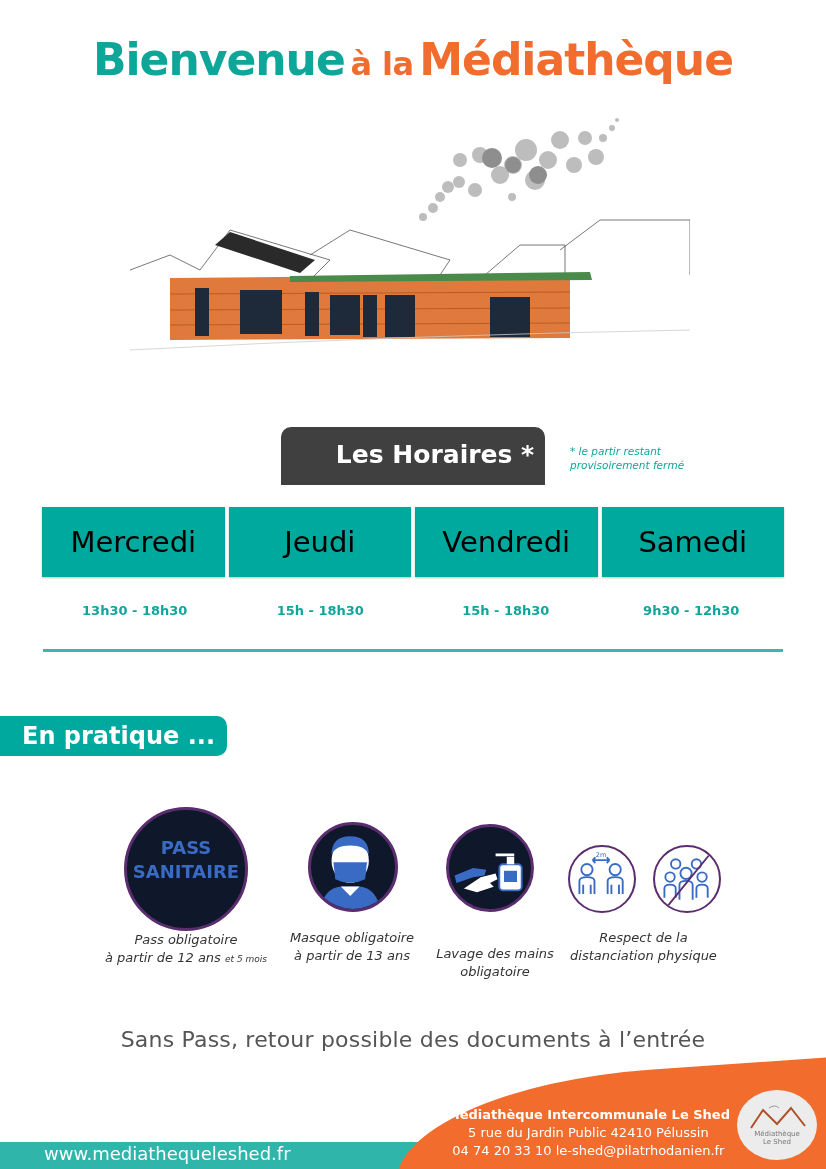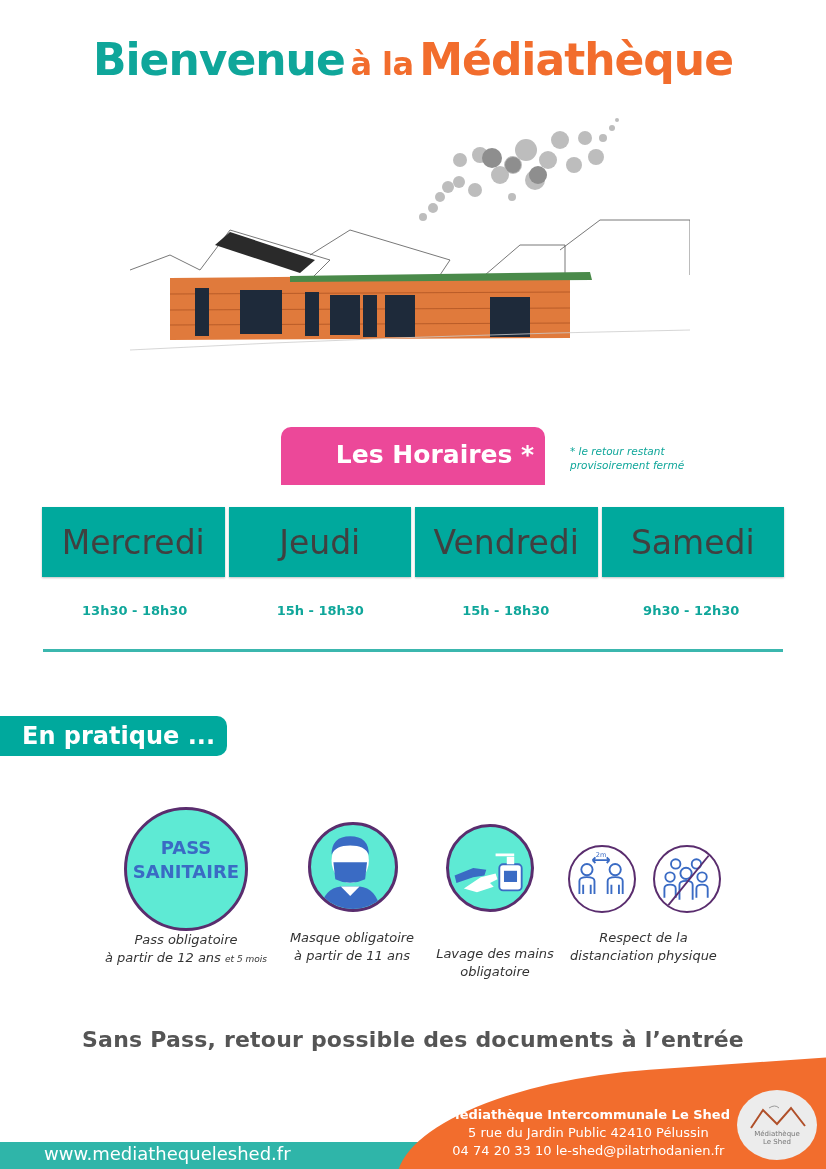--- a/index.html
+++ b/index.html
@@ -6,45 +6,45 @@
   html, body { width: 826px; height: 1169px; background: #ffffff; overflow: hidden; }
   body { position: relative; font-family: "DejaVu Sans", "Liberation Sans", sans-serif; }
 
   .title { position: absolute; top: 34px; left: 0; width: 826px; text-align: center; font-weight: bold; white-space: nowrap; }
   .title .t1 { color: #0fa69a; font-size: 44px; letter-spacing: -1px; margin-top: 42px; }
   .title .t2 { color: #f26d2d; font-size: 32px; letter-spacing: -0.5px; }
   .title .t3 { color: #f26d2d; font-size: 44px; letter-spacing: -1px; }
 
   .illustration { position: absolute; left: 130px; top: 110px; width: 560px; height: 280px; }
 
-  .hours-tab { position: absolute; left: 281px; top: 427px; width: 264px; height: 58px; background: #ec4899;
+  .hours-tab { position: absolute; left: 281px; top: 427px; width: 264px; height: 58px; background: #404040;
                border-radius: 10px 10px 0 0; color: #fff; font-weight: bold; font-size: 25px; text-align: center; line-height: 56px; padding-left: 44px; }
   .hours-note { position: absolute; left: 570px; top: 444px; color: #0fa69a; font-style: italic; font-size: 10.5px; line-height: 14px; }
 
   .day-row { position: absolute; top: 489px; left: 42px; width: 742px; height: 88px; display: flex; gap: 4px; }
-  .day { flex: 1; background: #00a99d; color: #404040; font-size: 33px; display: flex; align-items: center; justify-content: center;
+  .day { flex: 1; background: #00a99d; color: #000000; font-size: 29px; display: flex; align-items: center; justify-content: center;
          box-shadow: 0 1px 2px rgba(0,0,0,0.25); margin-top: 18px; }
   .time-row { position: absolute; top: 603px; left: 42px; width: 742px; display: flex; }
   .time { flex: 1; text-align: center; color: #0fa69a; font-size: 13px; font-weight: bold; }
   .hours-rule { position: absolute; top: 649px; left: 43px; width: 740px; height: 3px; background: #3bb7ae; }
 
   .pratique { position: absolute; top: 716px; left: 0; width: 227px; height: 40px; background: #00a99d;
               border-radius: 0 10px 10px 0; color: #fff; font-weight: bold; font-size: 24px; line-height: 40px; padding-left: 22px; }
 
-  .icon-circle { position: absolute; border-radius: 50%; background: #5eead4; border: 3px solid #5a2d6e; }
+  .icon-circle { position: absolute; border-radius: 50%; background: #0f172a; border: 3px solid #5a2d6e; }
   .pass-circle { left: 124px; top: 807px; width: 124px; height: 124px; color: #3a6bc4; font-weight: bold; font-size: 18px;
                  text-align: center; line-height: 24px; padding-top: 26px; }
   .mask-circle { left: 308px; top: 822px; width: 90px; height: 90px; overflow: hidden; }
   .wash-circle { left: 446px; top: 824px; width: 88px; height: 88px; overflow: hidden; }
   .dist-circle { position: absolute; border-radius: 50%; background: #fff; border: 2px solid #5a2d6e; width: 68px; height: 68px; overflow: hidden; }
 
   .caption { position: absolute; font-style: italic; color: #333; font-size: 13px; text-align: center; line-height: 18px; }
   .caption .small { font-size: 9px; }
 
-  .sans-pass { position: absolute; top: 1027px; left: 0; width: 826px; text-align: center; color: #555; font-size: 22px; font-weight: bold; letter-spacing: 0.2px; }
+  .sans-pass { position: absolute; top: 1027px; left: 0; width: 826px; text-align: center; color: #555; font-size: 22px; font-weight: normal; letter-spacing: 0.2px; }
 
   .footer-band { position: absolute; left: 0; top: 1142px; width: 826px; height: 27px; background: #2fb5a9; }
   .footer-url { position: absolute; left: 44px; top: 1143px; color: #fff; font-size: 18px; line-height: 22px; }
   .footer-orange { position: absolute; left: 390px; top: 1088px; width: 520px; height: 160px; background: #f26d2d; border-radius: 50% 0 0 50% / 60% 0 0 40%; transform: rotate(-4deg); transform-origin: left top; }
   .footer-info { position: absolute; right: 96px; top: 1106px; text-align: center; color: #fff; font-size: 13px; line-height: 18px; }
   .footer-info .name { font-weight: bold; }
   .logo { position: absolute; left: 737px; top: 1090px; width: 80px; height: 70px; border-radius: 50%; background: #ececec;
           display: flex; flex-direction: column; align-items: center; justify-content: flex-end; padding-bottom: 14px; overflow: hidden; }
   .logo .l1, .logo .l2 { font-size: 7px; color: #777; line-height: 8px; }
 </style>
@@ -108,21 +108,21 @@
     <rect x="233" y="185" width="14" height="42"></rect>
       <rect x="255" y="185" width="30" height="42"></rect>
     <rect x="360" y="187" width="40" height="40"></rect>
   </g>
   <path d="M160 166 L460 162 L462 170 L160 172 Z" fill="#4a8a4a"></path>
   <path d="M0 240 Q280 225 560 220" stroke="#ccc" stroke-width="0.8" fill="none"></path>
 </svg>
 
 <div class="hours-tab">Les Horaires *</div>
 <div class="hours-note">
-  <div>* le retour restant</div>
+  <div>* le partir restant</div>
   <div>provisoirement fermé</div>
 </div>
 
 <div class="day-row">
   <div class="day">Mercredi</div>
   <div class="day">Jeudi</div>
   <div class="day">Vendredi</div>
   <div class="day">Samedi</div>
 </div>
 <div class="time-row">
@@ -188,21 +188,21 @@
     <line x1="14" y1="62" x2="58" y2="8" stroke="#5a2d6e" stroke-width="2"></line>
   </svg>
 </div>
 
 <div class="caption" style="left:96px; top:931px; width:180px;">
   <div>Pass obligatoire</div>
   <div><span>à partir de 12 ans</span> <span class="small">et 5 mois</span></div>
 </div>
 <div class="caption" style="left:272px; top:929px; width:160px;">
   <div>Masque obligatoire</div>
-  <div>à partir de 11 ans</div>
+  <div>à partir de 13 ans</div>
 </div>
 <div class="caption" style="left:420px; top:929px; width:150px;margin-top:16px;">
   <div>Lavage des mains</div>
   <div>obligatoire</div>
 </div>
 <div class="caption" style="left:556px; top:929px; width:175px;">
   <div>Respect de la</div>
   <div>distanciation physique</div>
 </div>
 

